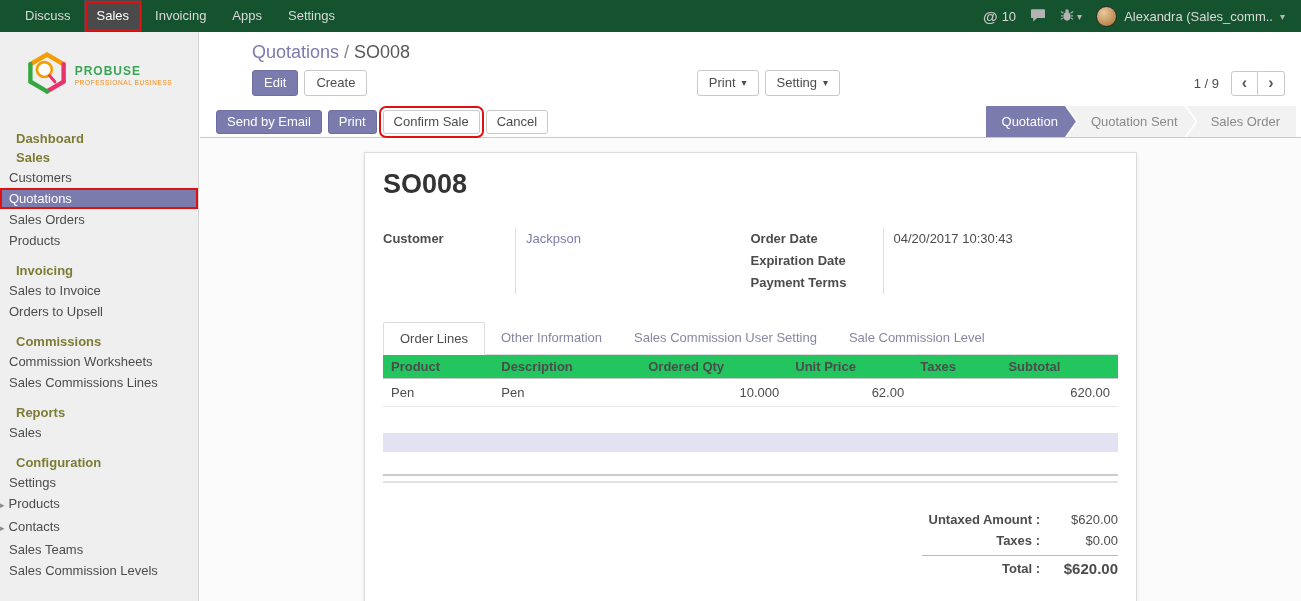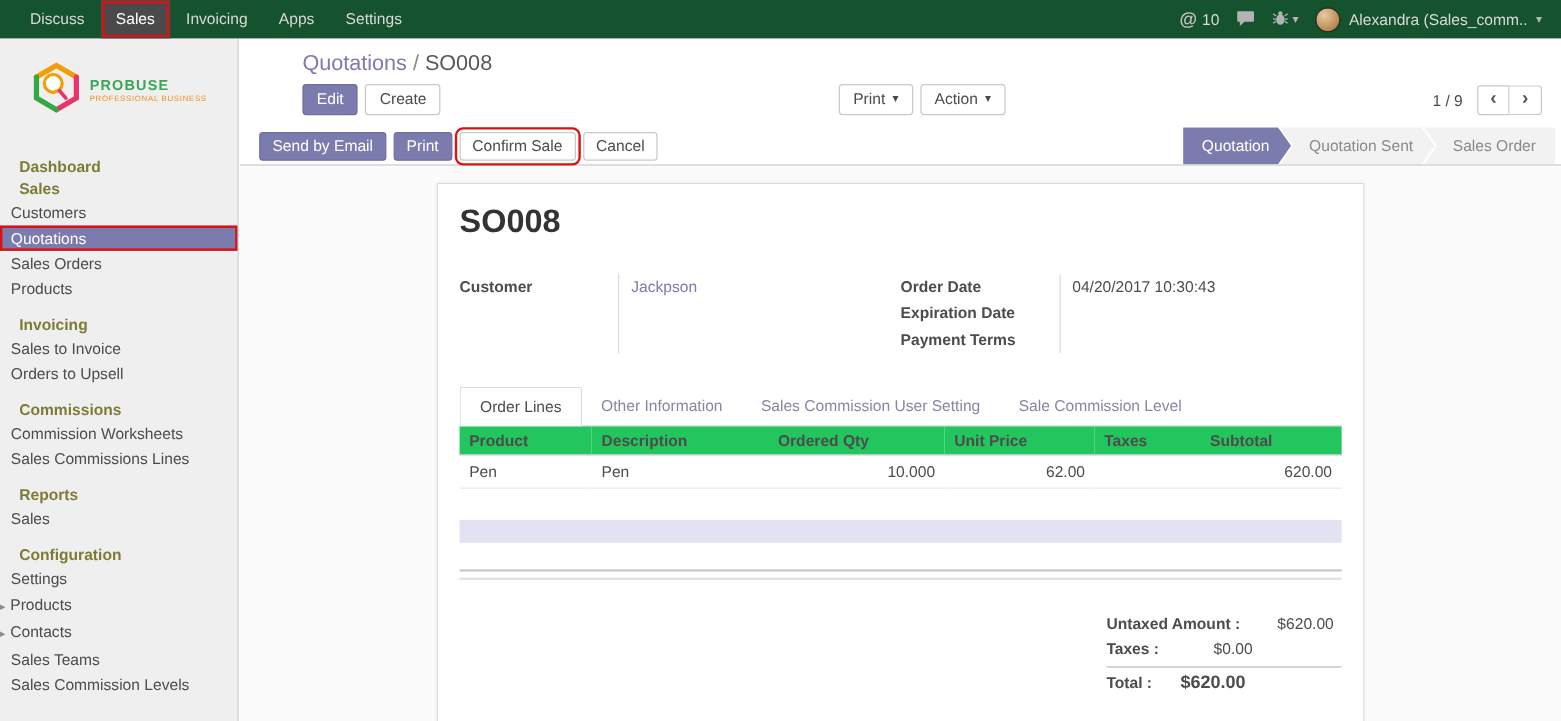--- a/index.html
+++ b/index.html
@@ -84,21 +84,21 @@
   .lines td { padding: 6px 8px; border-bottom: 1px solid #e9e9e9; color: #4c4c4c; cursor: pointer; }
   .num { text-align: right; }
   .cell-link { color: #7c7bad; }
   .cell-muted { color: #6f6f6f; }
 
   .empty-line-row { height: 19px; background: #e3e2f3; margin-top: 26px; cursor: pointer; }
   .sep1 { border-top: 2px solid #cbcbcb; margin-top: 22px; }
   .sep2 { border-top: 2px solid #e2e2e2; margin-top: 5px; }
 
   .totals { width: 196px; margin-left: auto; margin-top: 26px; }
-  .t-row { display: flex; line-height: 21px; }
+  .t-row { display: flex; justify-content: flex-end; line-height: 21px; }
   .t-label { font-weight: bold; color: #4c4c4c; white-space: nowrap; }
   .t-value { width: 78px; text-align: right; color: #4c4c4c; }
   .t-line { border-top: 1px solid #b9b9b9; margin: 4px 0 2px; }
   .t-total .t-value { font-weight: bold; font-size: 15px; }
 </style>
 </head>
 <body>
 
 <header class="topbar">
   <nav class="topbar-menus">
@@ -203,21 +203,21 @@
       <div class="cp-left">
         <button class="btn btn-primary">Edit</button>
         <button class="btn">Create</button>
       </div>
       <div class="cp-center">
         <button class="btn">
           <span>Print</span>
           <span class="caret">▾</span>
         </button>
         <button class="btn">
-          <span>Action</span>
+          <span>Setting</span>
           <span class="caret">▾</span>
         </button>
       </div>
       <div class="cp-right">
         <span class="pager-text">1 / 9</span>
         <button class="pager-btn prev">‹</button>
         <button class="pager-btn next">›</button>
       </div>
     </div>
   </div>

